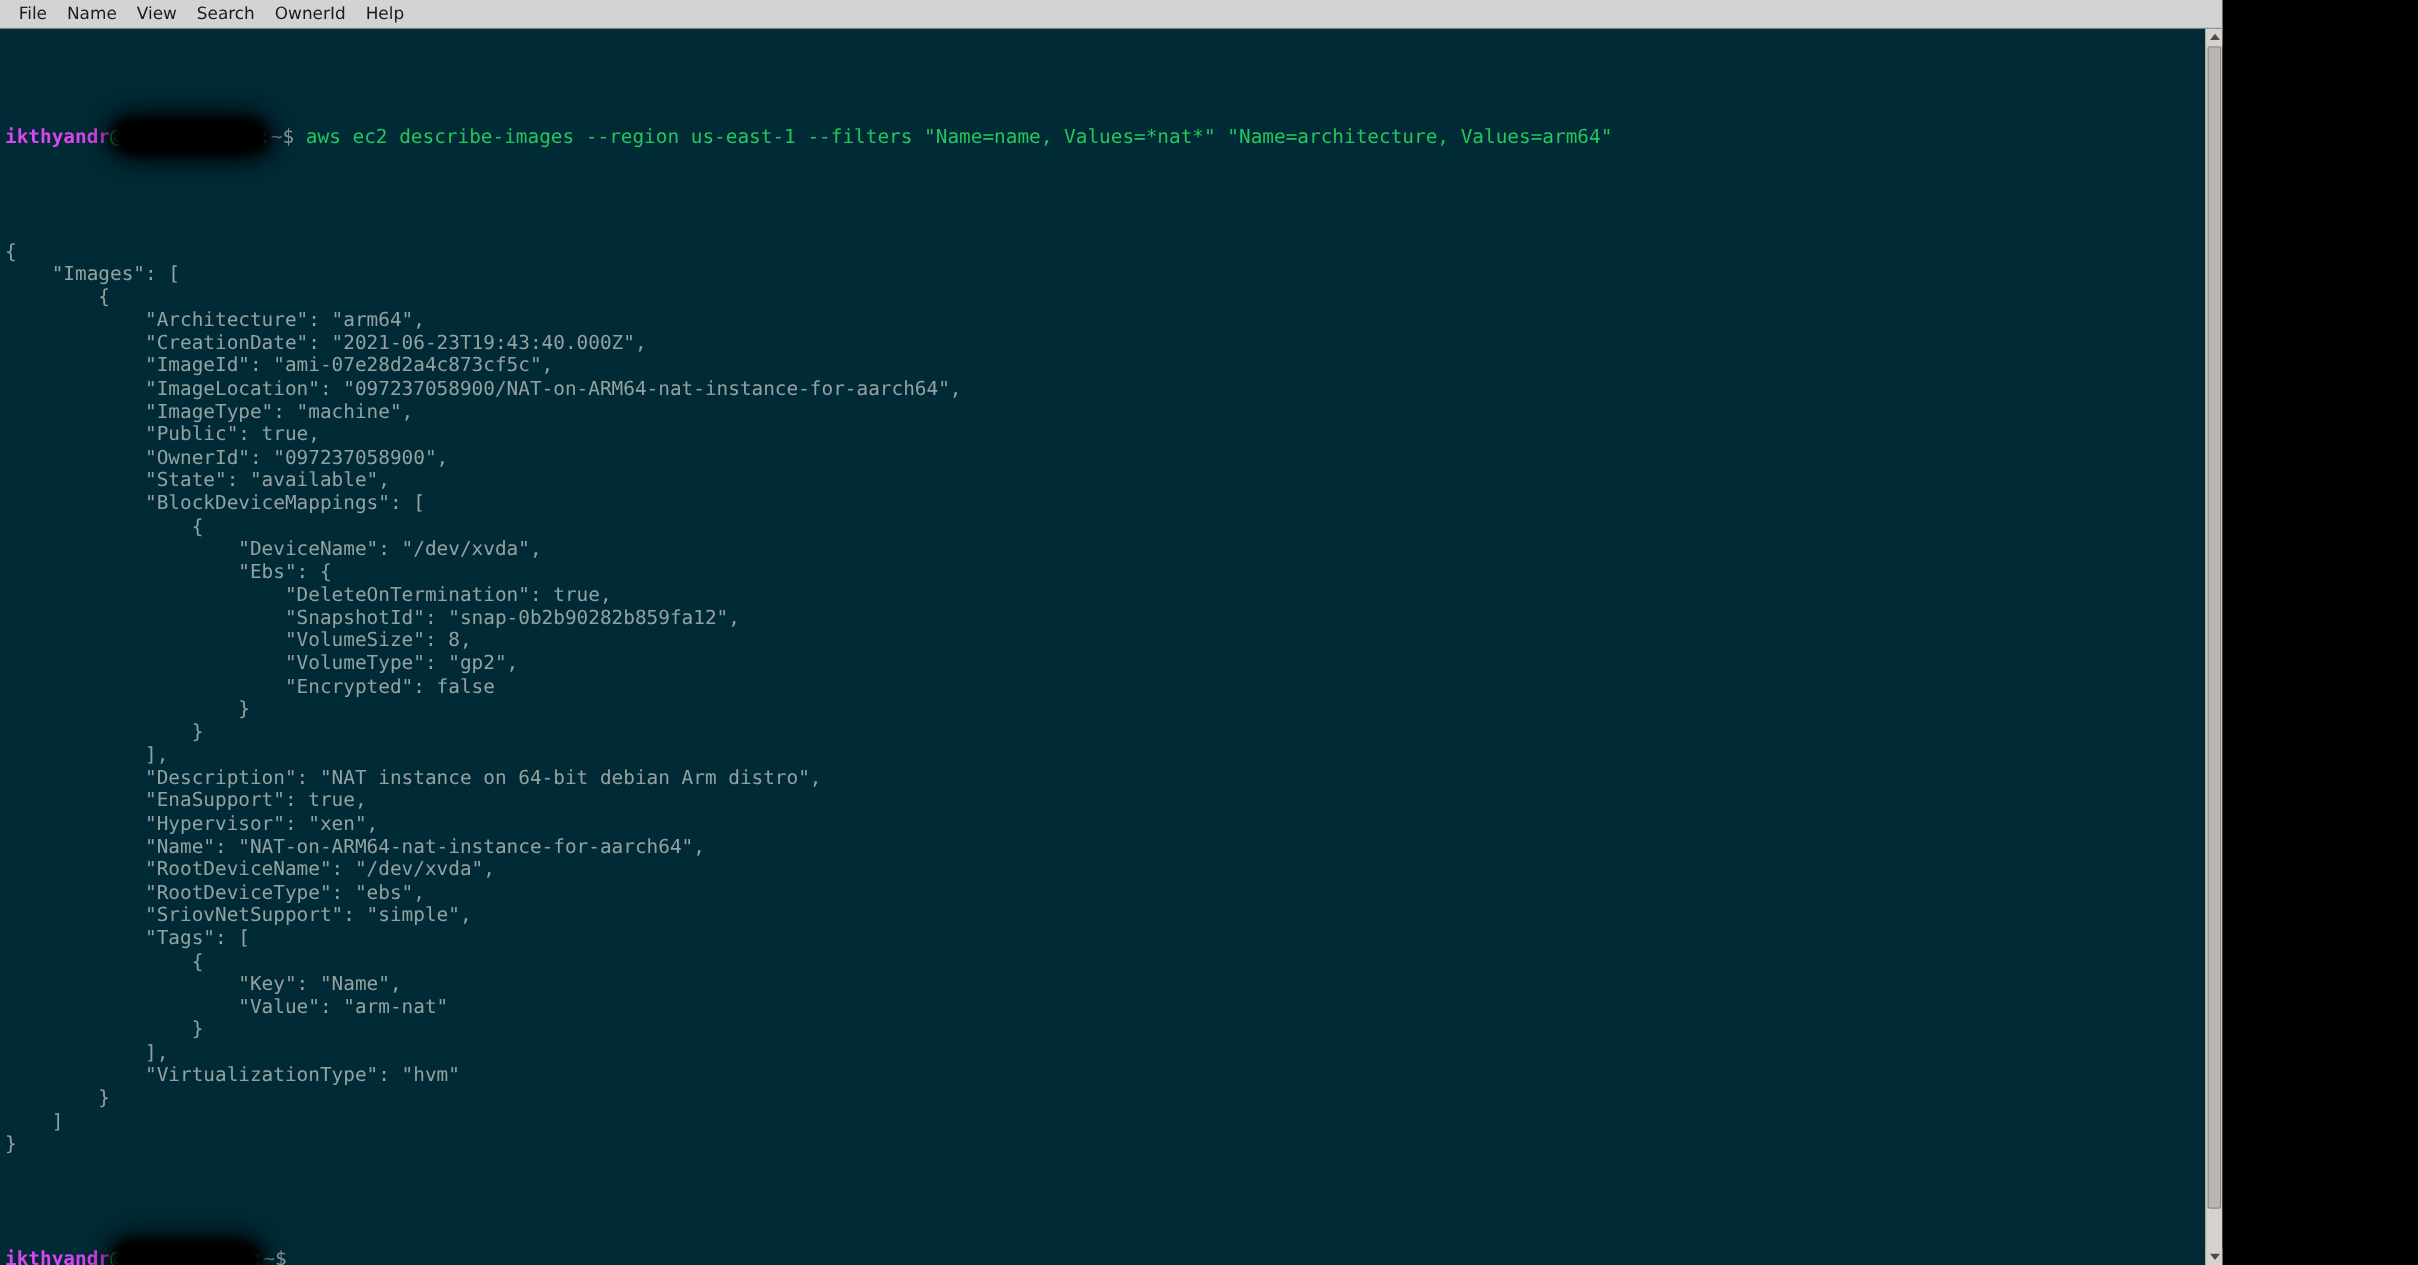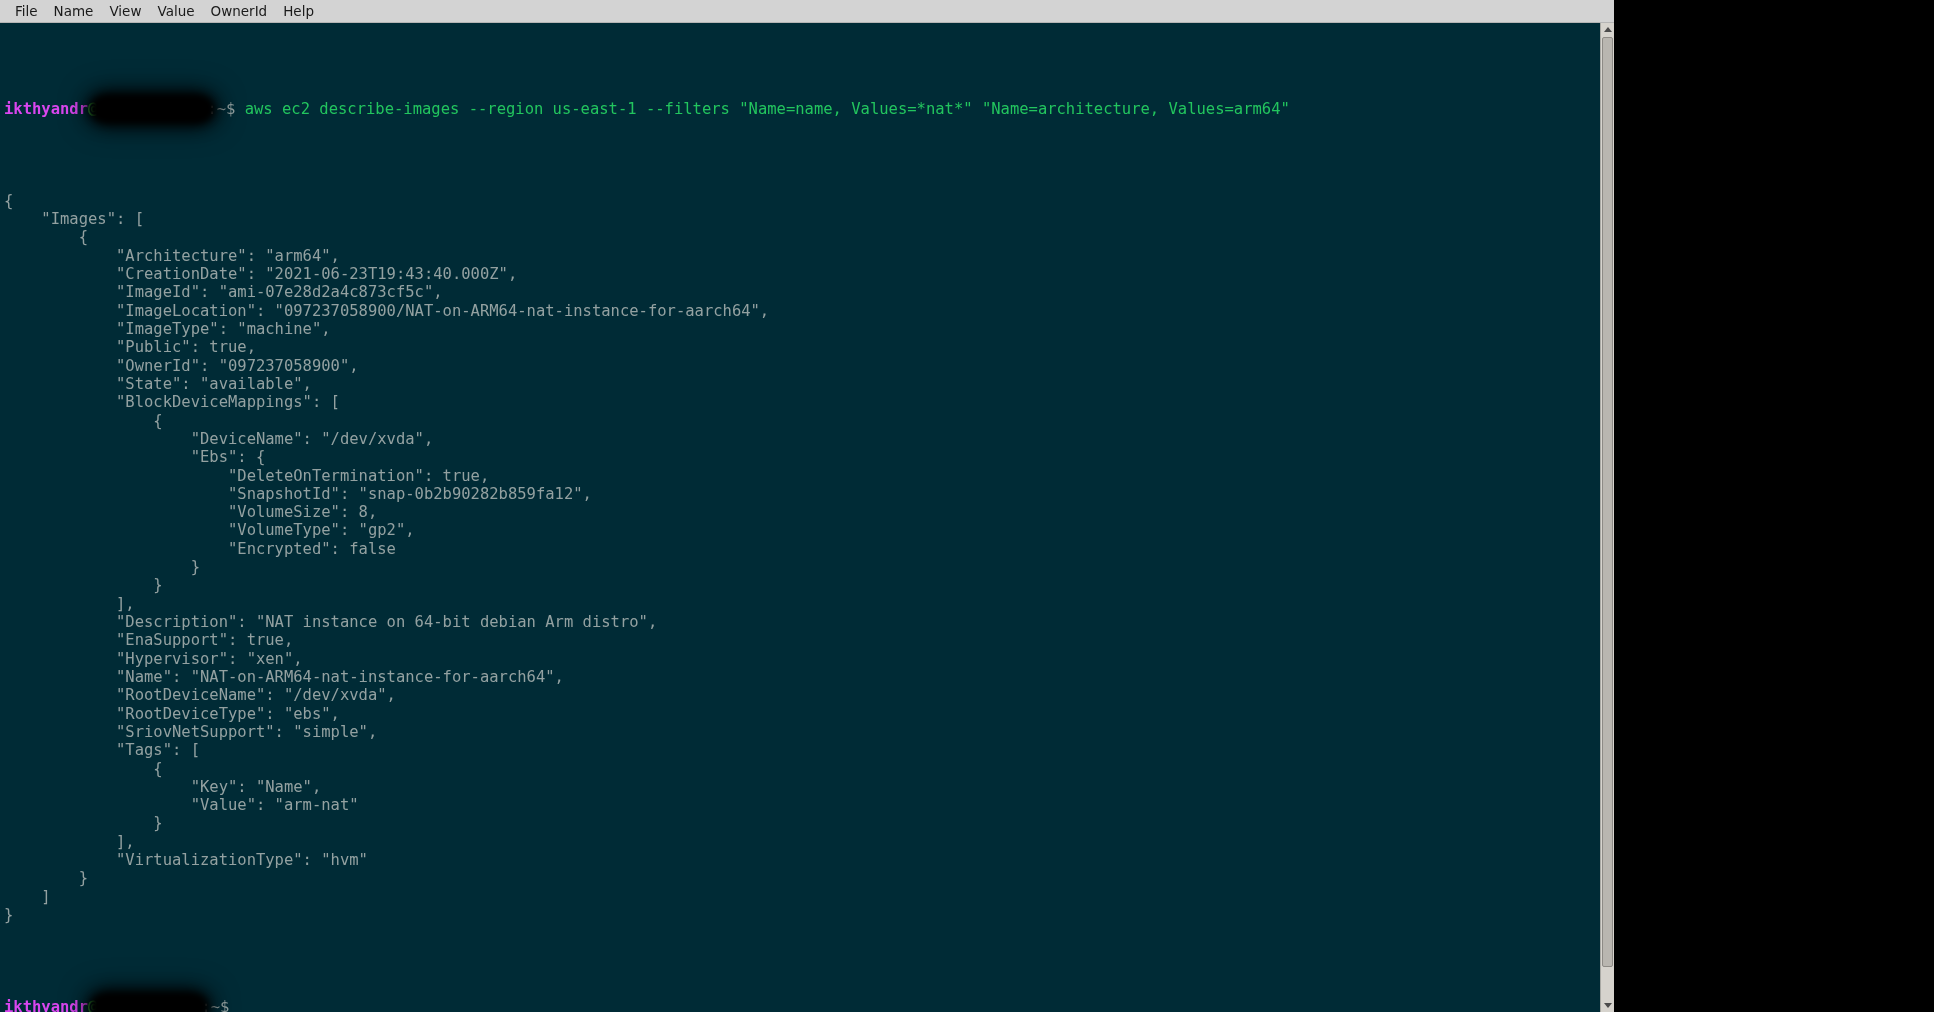--- a/index.html
+++ b/index.html
@@ -9,21 +9,21 @@
   }
   body {
     width: 1934px;
     height: 1012px;
     overflow: hidden;
     font-family: "DejaVu Sans Mono", "Liberation Mono", monospace;
   }
 
   .window {
     position: relative;
-    width: 1614px;
+    width: 1778px;
     height: 1012px;
     background: #000000;
     display: flex;
     flex-direction: column;
   }
 
   
   .menubar {
     height: 23px;
     background: #d3d3d3;
@@ -145,21 +145,21 @@
 </style>
 </head>
 <body>
 
 <div class="window">
 
   <div class="menubar">
     <div class="menubar-item">File</div>
     <div class="menubar-item">Name</div>
     <div class="menubar-item">View</div>
-    <div class="menubar-item">Value</div>
+    <div class="menubar-item">Search</div>
     <div class="menubar-item">OwnerId</div>
     <div class="menubar-item">Help</div>
   </div>
 
   <div class="term-wrap">
 
     <div class="term" id="term-screen">
 
       
       <div class="line"><span class="user">ikthyandr</span><span class="at">@</span><span class="redact"></span><span class="path">:~$</span><span class="cmd"> aws ec2 describe-images --region us-east-1 --filters "Name=name, Values=*nat*" "Name=architecture, Values=arm64"</span></div>

